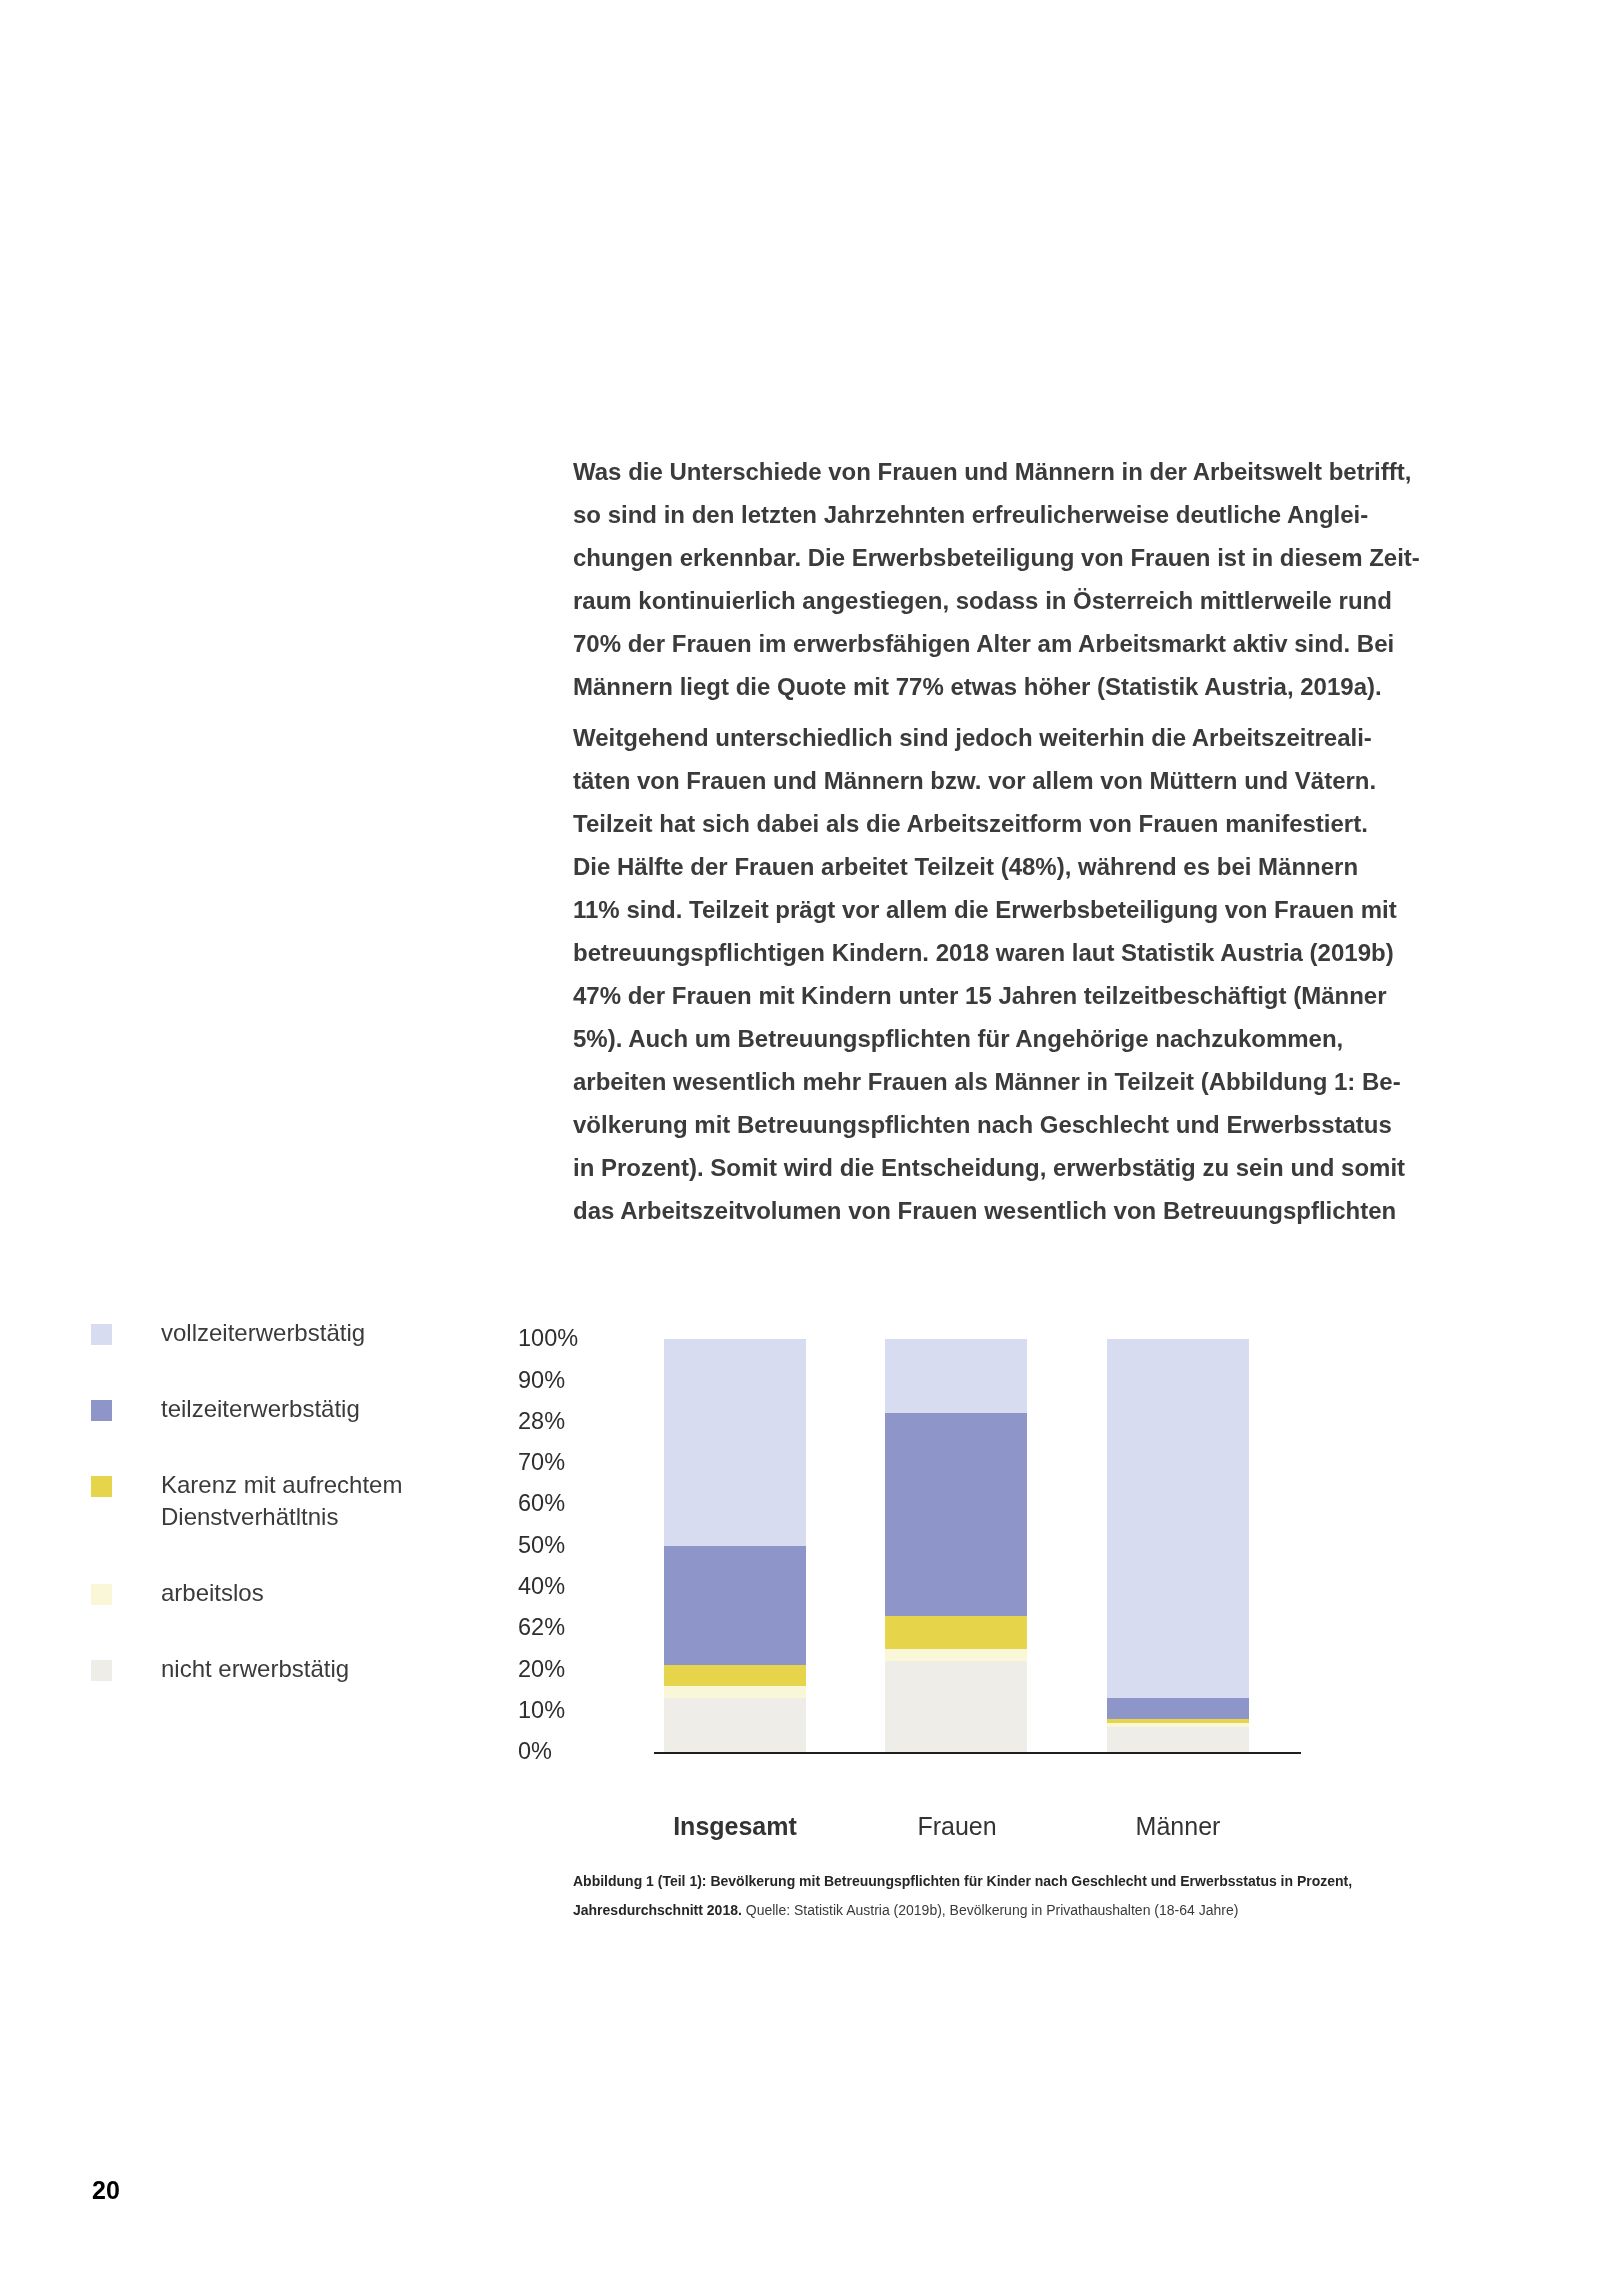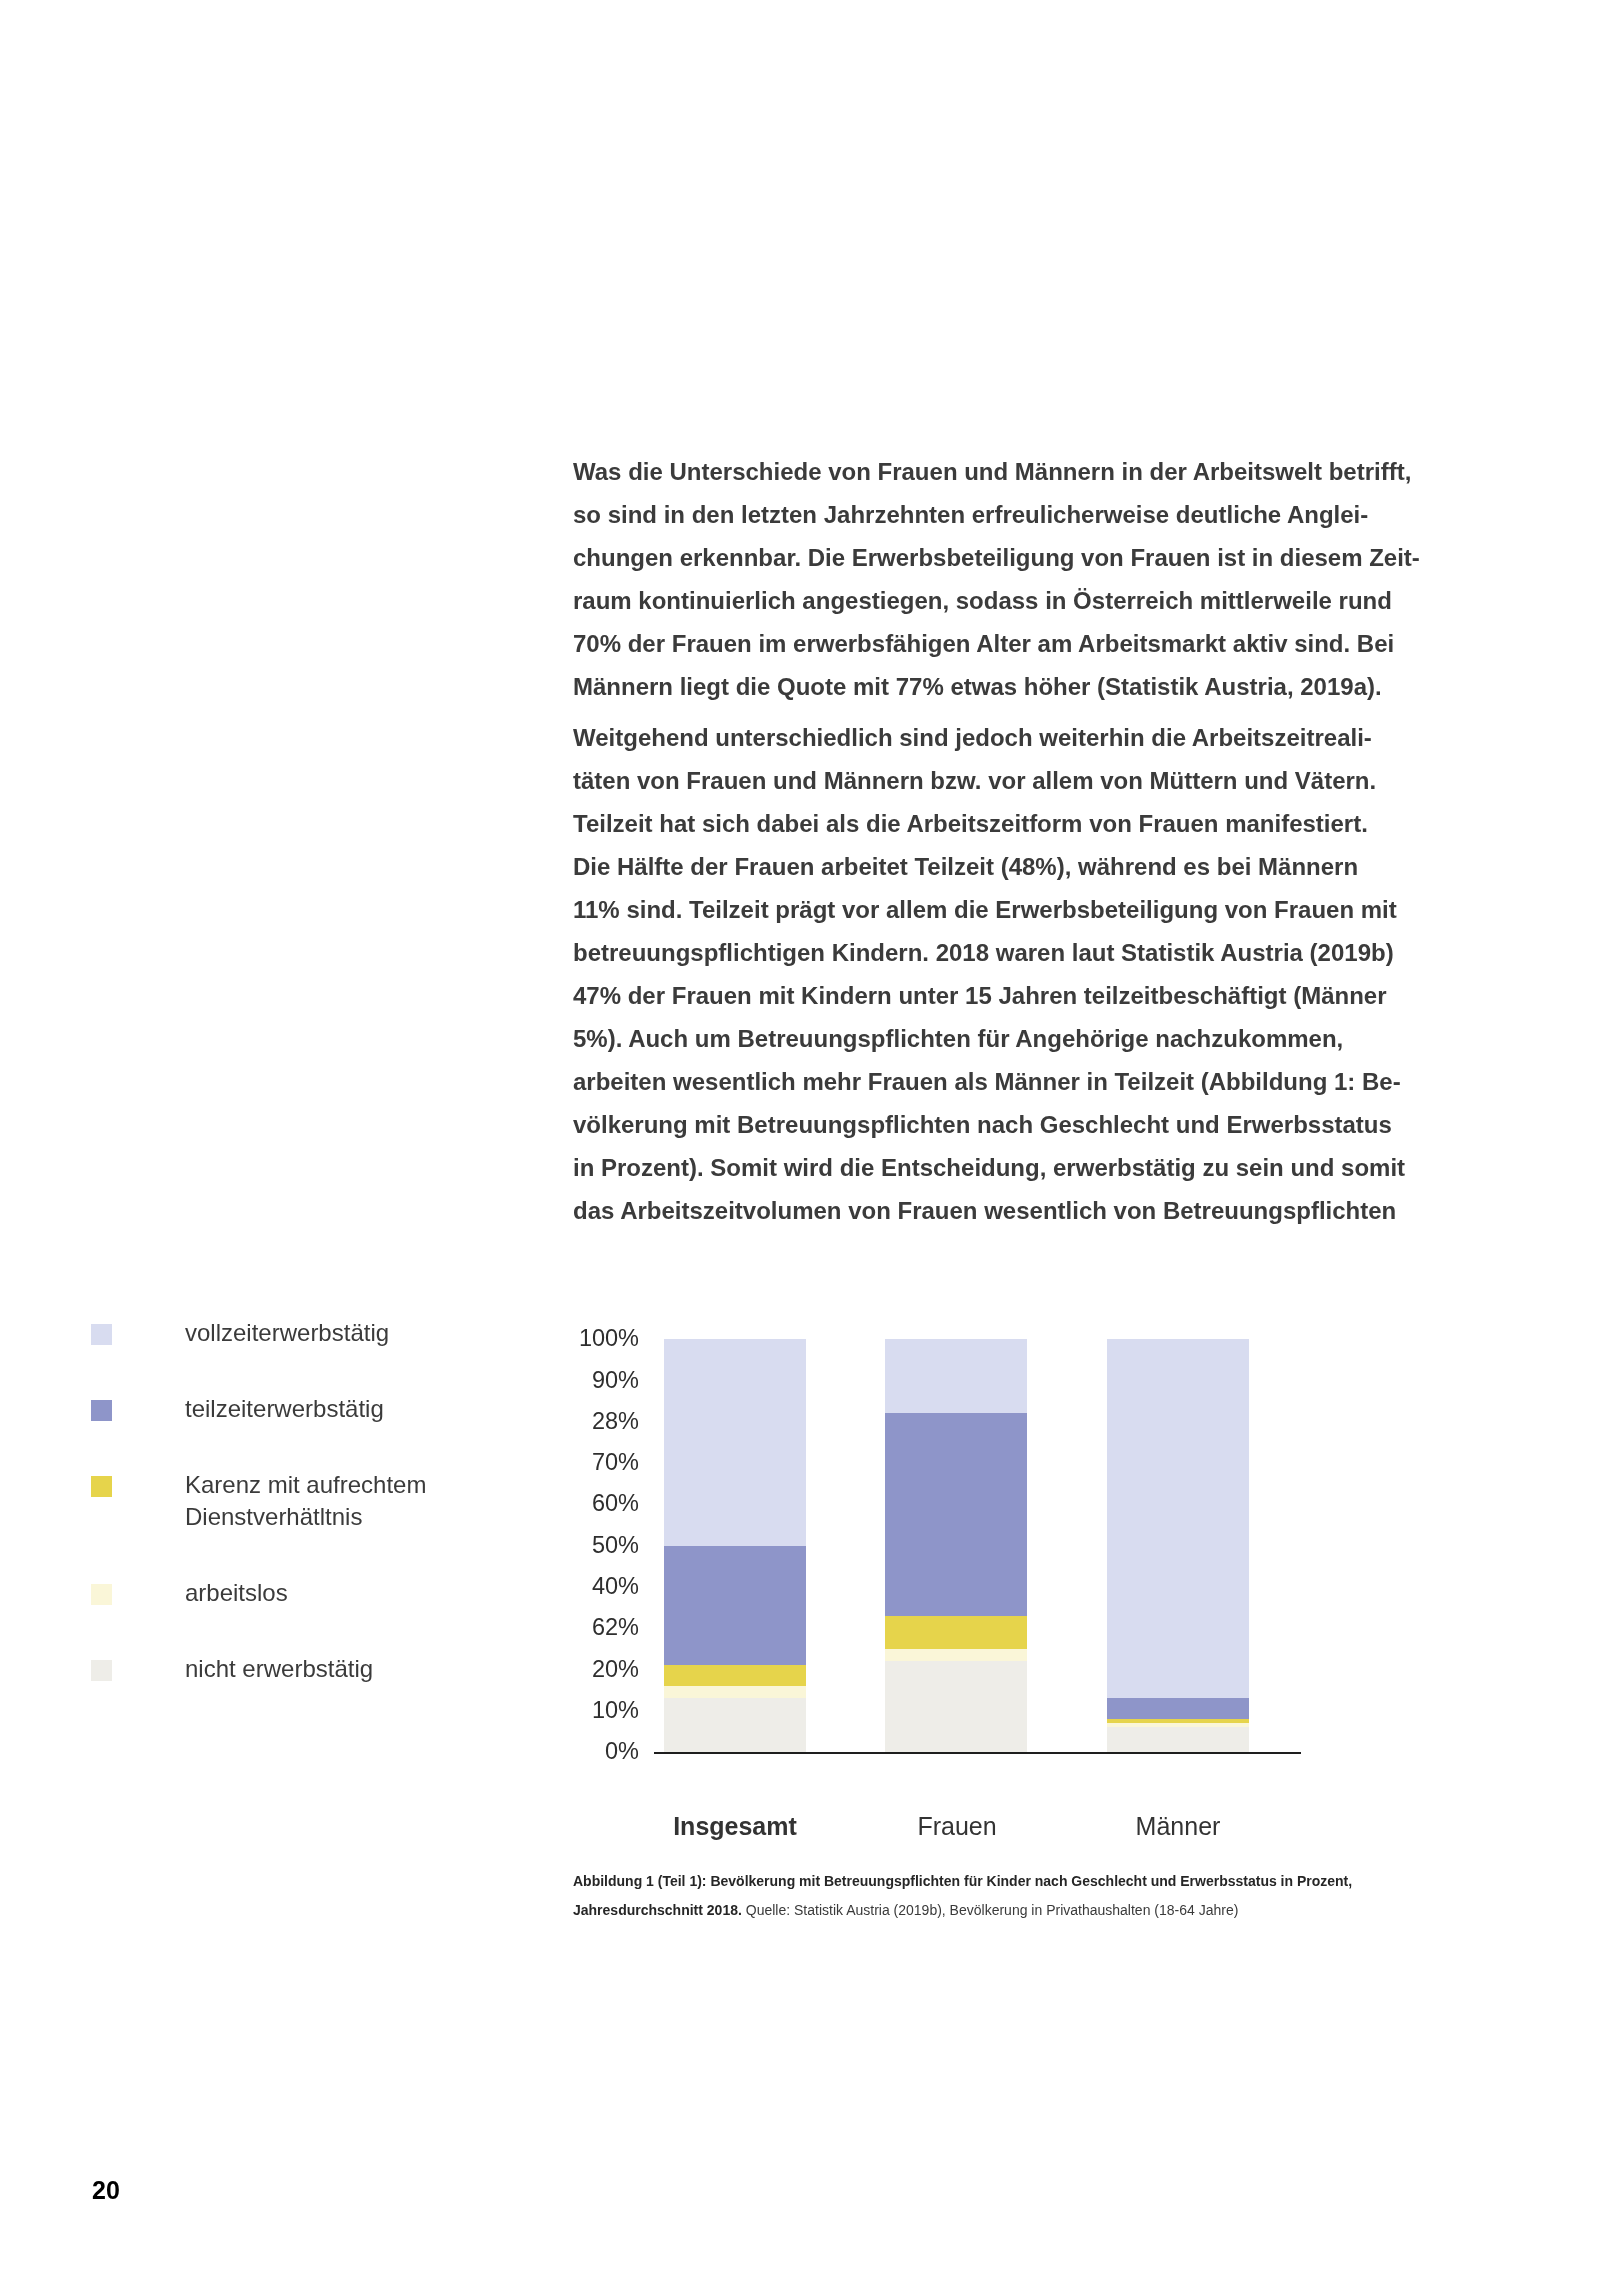--- a/index.html
+++ b/index.html
@@ -29,28 +29,27 @@
   }
   .body-copy p { margin: 0 0 8px 0; white-space: pre-line; }
 
   .figure-title {
     position: absolute; left: 651px; top: 1225px; width: 655px;
     text-align: center;
     font-size: 24px; font-weight: bold; color: #2f2f2f;
   }
 
   .legend { position: absolute; left: 91px; top: 1317px; width: 388px; }
-  .legend-item { display: flex; align-items: flex-start; margin-bottom: 44px; gap: 24px; }
+  .legend-item { display: flex; align-items: flex-start; margin-bottom: 44px; }
   .legend-swatch { width: 21px; height: 21px; flex: 0 0 21px; margin: 6.5px 49px 0 0; }
   .legend-label { font-size: 24px; line-height: 32px; color: #3b3b3b; white-space: pre-line; }
 
   .y-axis { position: absolute; left: 518px; top: 1339px; width: 121px; height: 413px; }
   .y-tick {
     position: absolute; right: 0; width: 100%;
-    text-align: right;
     font-size: 23.5px; line-height: 29px; color: #2e2e2e;
   }
 
   .plot {
     position: absolute; left: 654px; top: 1339px;
     width: 647px; height: 413px;
     border-bottom: 2.4px solid #1e1e1e;
   }
   .bar {
     position: absolute; bottom: 0; height: 413px; width: 142px;

